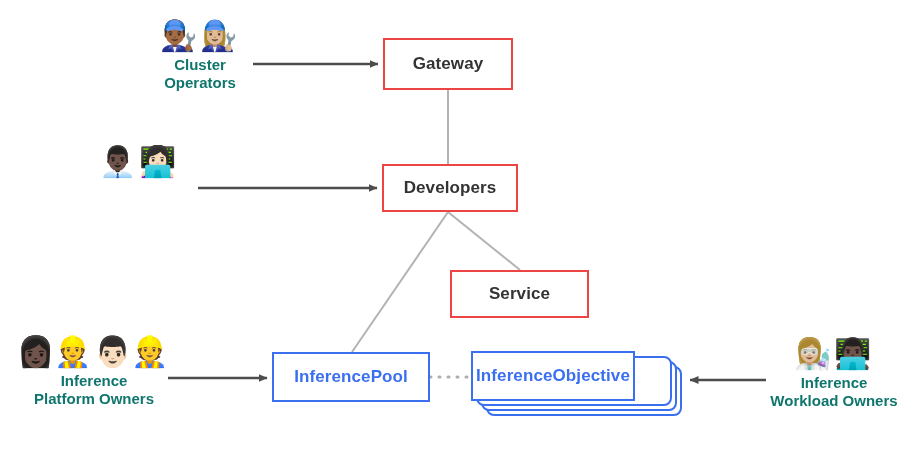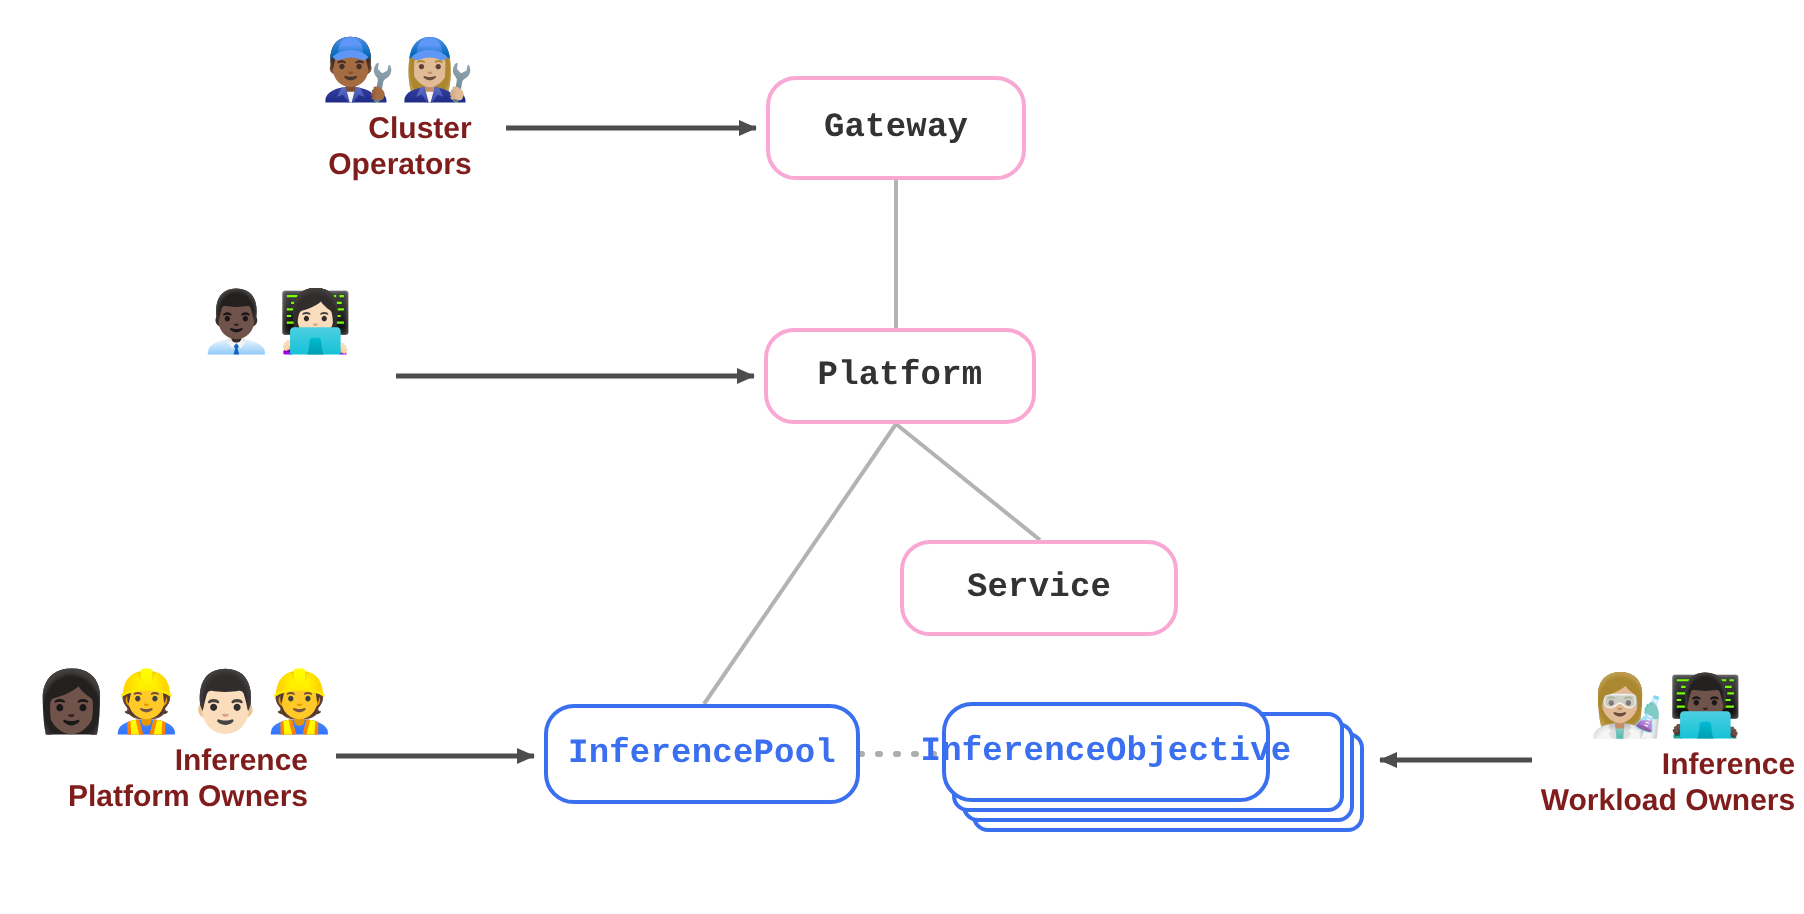--- a/index.html
+++ b/index.html
@@ -27,24 +27,23 @@
     pointer-events: none;
   }
   
   .node {
     position: absolute;
     box-sizing: border-box;
     display: flex;
     align-items: center;
     justify-content: center;
     background: #ffffff;
-    border: 2px solid #f9a8d4;
-    border-radius: 15px;
+    border: 2px solid #ef4444;
+    border-radius: 0;
     z-index: 3;
-    font-family: Liberation Mono, monospace;
   }
   .node .node-label {
     font-size: 17px;
     font-weight: bold;
     color: #333333;
     letter-spacing: 0.1px;
     white-space: nowrap;
   }
   .node.accent {
     border-color: #3a6ff0;
@@ -72,22 +71,22 @@
   .persona-emoji {
     font-size: 30px;
     line-height: 1.05;
     letter-spacing: 2px;
     white-space: nowrap;
   }
   .persona-name {
     margin-top: 4px;
     font-size: 15px;
     font-weight: bold;
-    color: #7f1d1d;
-    text-align: right;
+    color: #0f766e;
+    text-align: center;
     line-height: 1.25;
     white-space: pre-line;
   }
 </style>
 </head>
 <body>
 
 <div id="diagram-root">
 
   <svg id="edge-layer" viewBox="0 0 902 457">
@@ -115,21 +114,21 @@
     <line x1="448" y1="212" x2="520" y2="270" stroke="#b3b3b3" stroke-width="2"></line>
 
     <line x1="430" y1="377" x2="472" y2="377" stroke="#adadad" stroke-width="3" stroke-linecap="round" stroke-dasharray="1 8"></line>
   </svg>
 
   <div class="node" style="left:383px; top:38px; width:130px; height:52px;">
     <span class="node-label">Gateway</span>
   </div>
 
   <div class="node" style="left:382px; top:164px; width:136px; height:48px;">
-    <span class="node-label">Platform</span>
+    <span class="node-label">Developers</span>
   </div>
 
   <div class="node" style="left:450px; top:270px; width:139px; height:48px;justify-content:center;">
     <span class="node-label">Service</span>
   </div>
 
   <div class="node accent" style="left:272px; top:352px; width:158px; height:50px;text-align:right;">
     <span class="node-label">InferencePool</span>
   </div>
 

